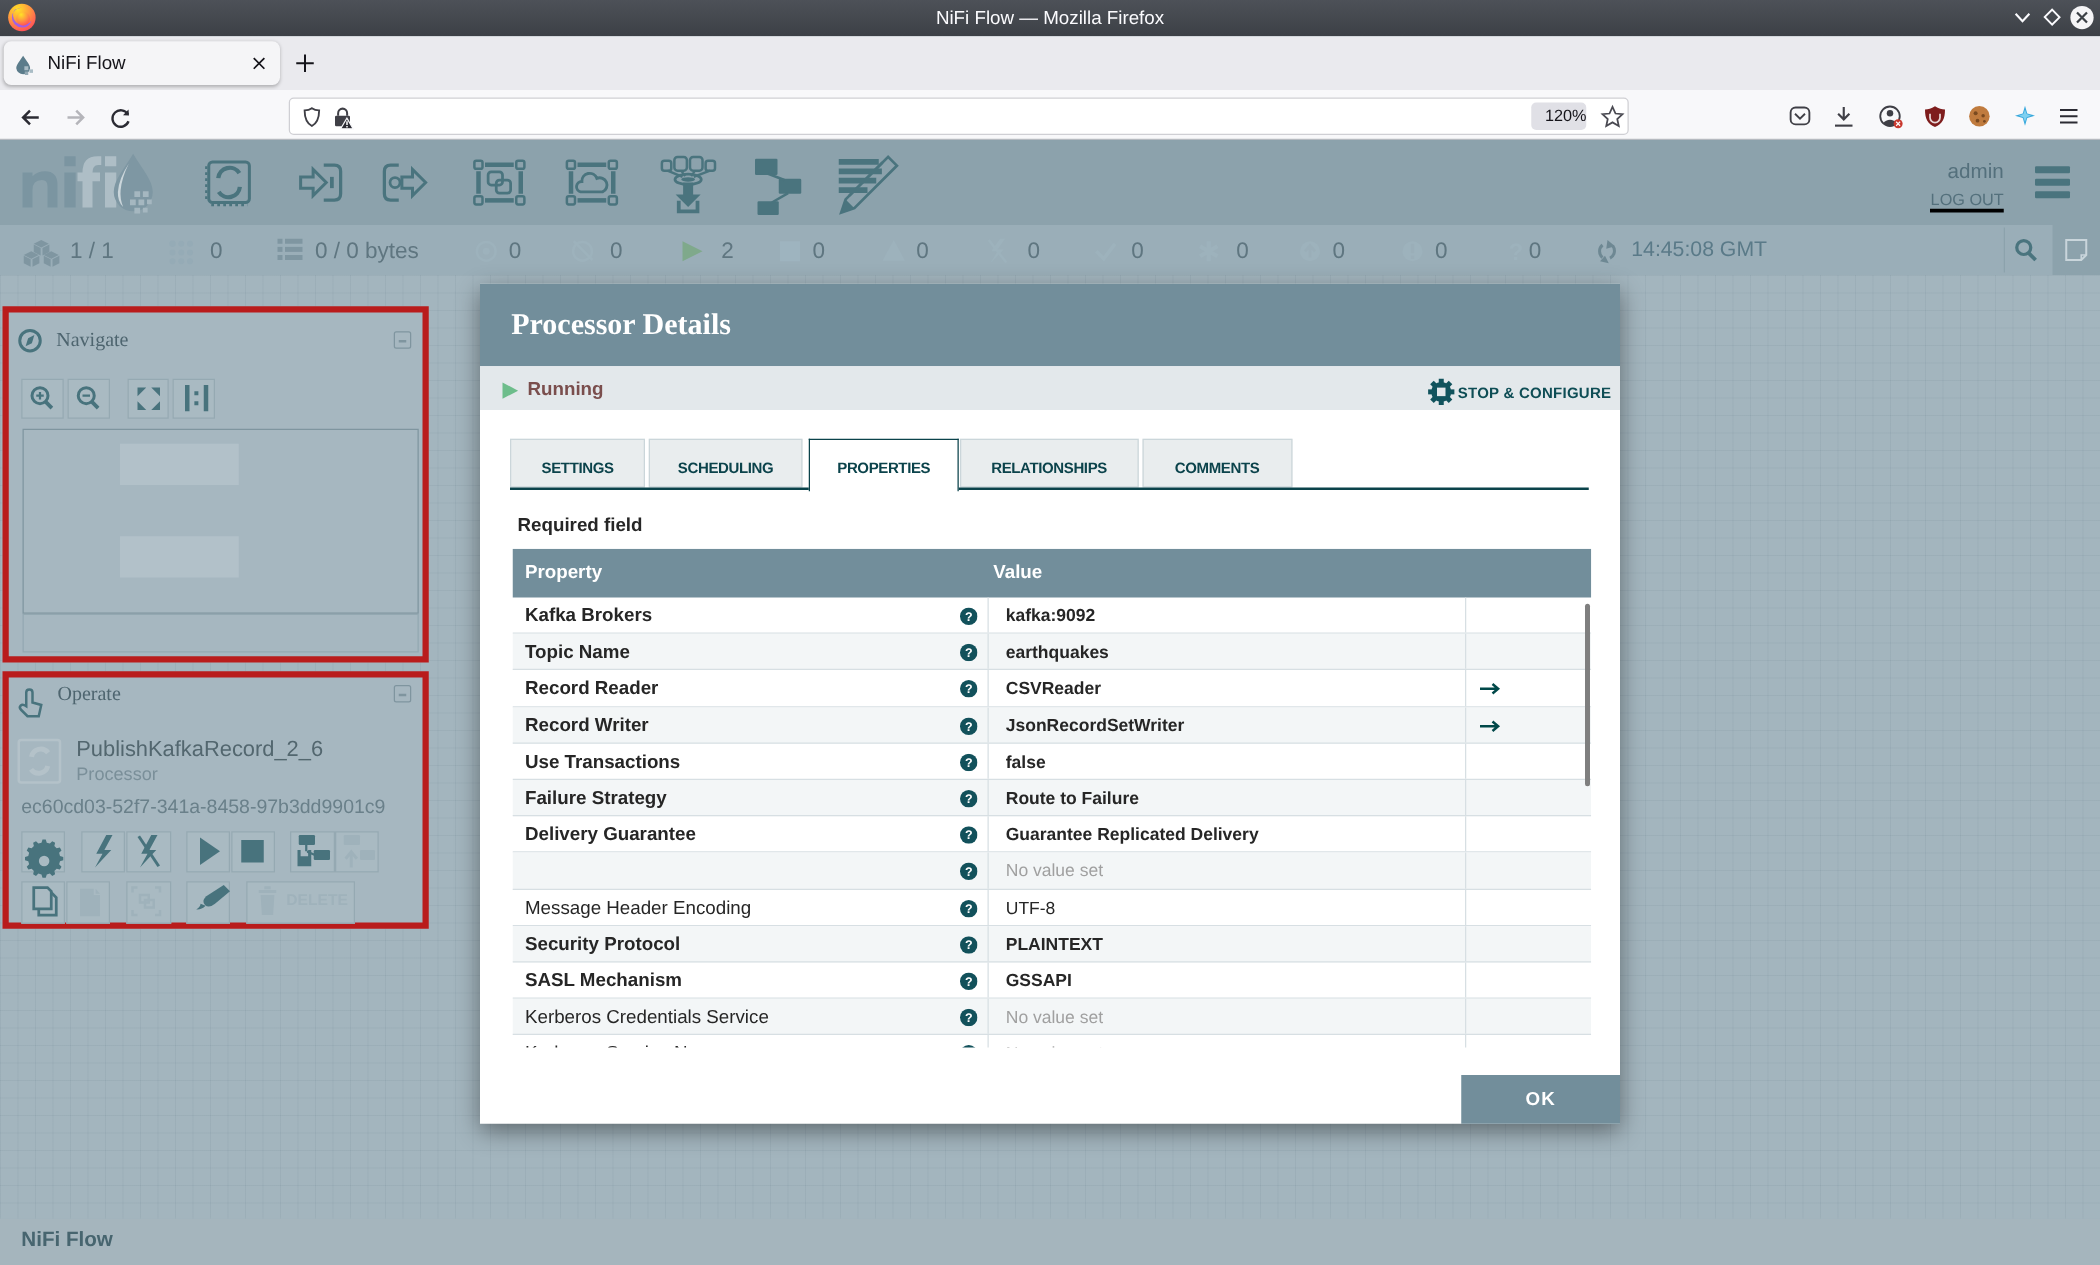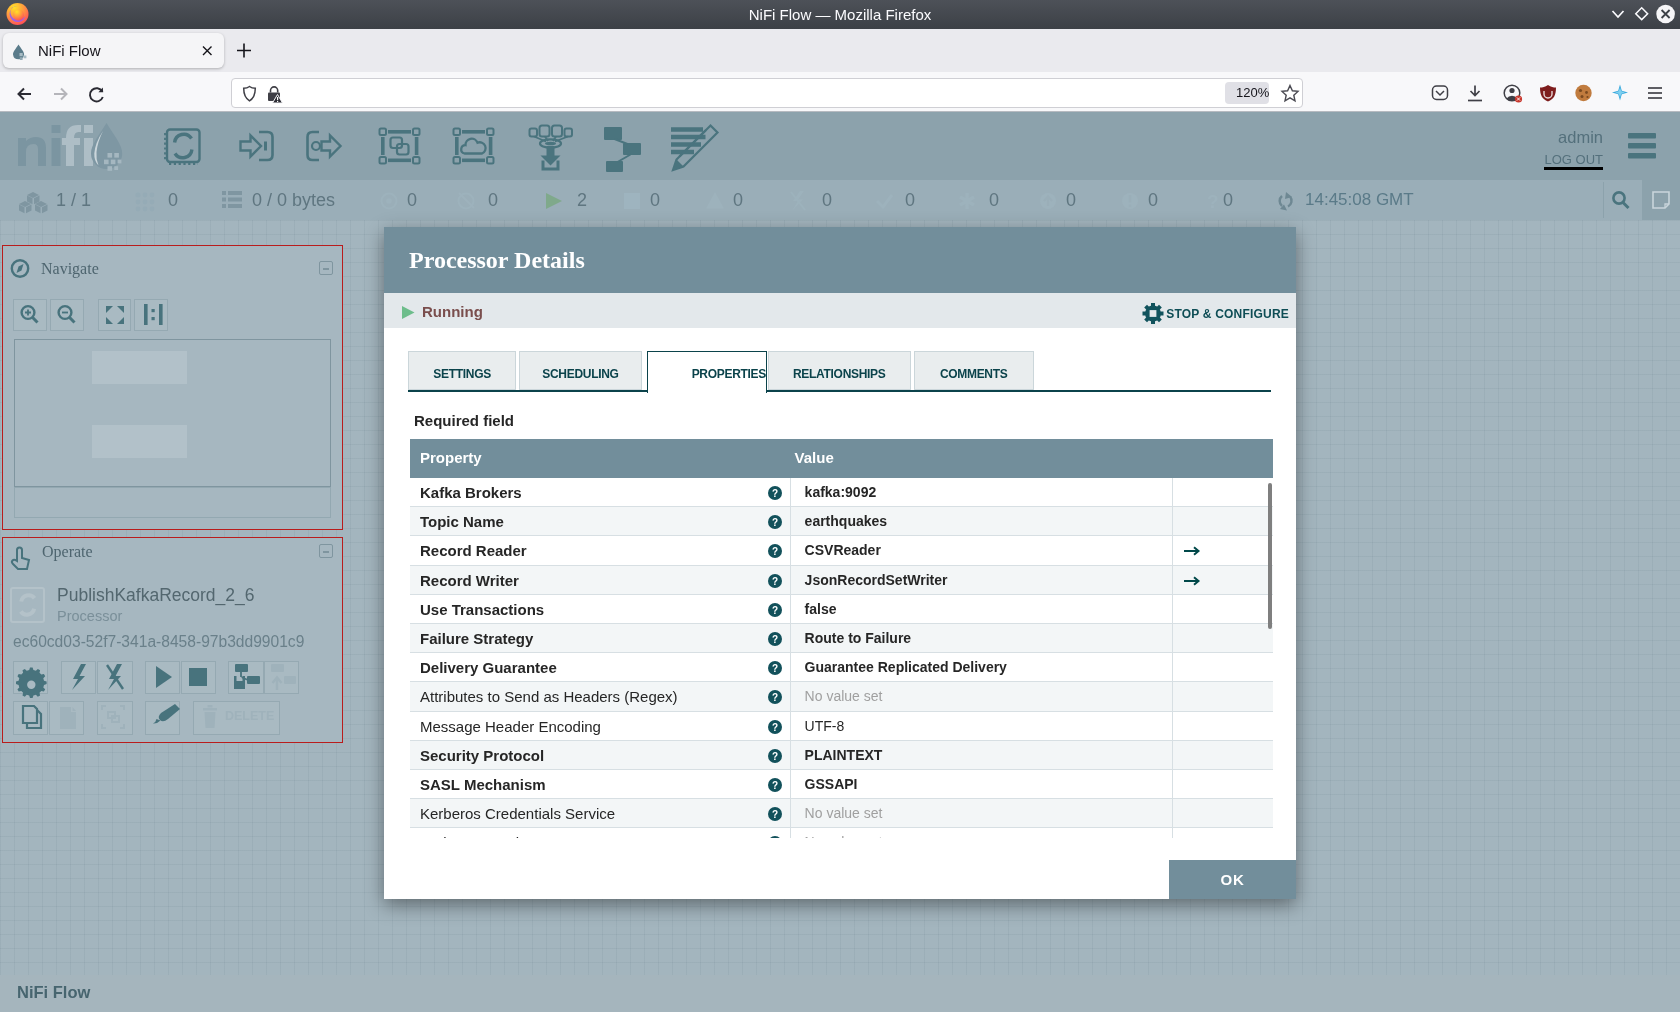--- a/index.html
+++ b/index.html
@@ -24,38 +24,38 @@
 #canvas { left:0; top:220px; width:1680px; height:755px;
   background-image:
    linear-gradient(rgba(70,95,110,0.08) 1px, transparent 1px),
    linear-gradient(90deg, rgba(70,95,110,0.08) 1px, transparent 1px);
   background-size:14px 14px;
   background-color:#A3B5BE;
 }
 #nififoot { left:0; top:975px; width:1680px; height:37px; background:#A5B5BD; }
 #nififoot span { position:absolute; left:17px; top:8px; font-size:16.5px; font-weight:bold; color:#47656F; }
 
-.panel { background:#A6B7C0; border:1px solid #b91c1c; }
+.panel { background:#A6B7C0; border:5px solid #b91c1c; }
 .ptitle { position:absolute; font-family:"Liberation Serif", serif; font-size:16px; color:#4E656F; }
 .collapse { position:absolute; width:14px; height:14px; border:1px solid #7F959F; border-radius:2px; }
 .collapse::after { content:""; position:absolute; left:3px; top:6px; width:6px; height:2px; background:#7F959F; }
 .navbtn { position:absolute; background:#A9BAC2; border:1px solid #95A9B2; }
 
 
 .st { position:absolute; top:190px; font-size:18px; color:#5F7680; }
 
 
 #modal { left:384px; top:227px; width:912px; height:672px; background:#ffffff; box-shadow:0 6px 18px rgba(0,0,0,0.42); }
 #mhead { left:0; top:0; width:912px; height:66px; background:#728E9B; }
 #mtitle { left:25px; top:20px; font-family:"Liberation Serif", serif; font-weight:bold; font-size:24px; color:#ffffff; }
 #mstatus { left:0; top:66px; width:912px; height:35px; background:#E3E8EB; }
 #mrun { left:38px; top:76px; font-size:15px; font-weight:bold; color:#7A4E4D; }
 #mstop { right:7px; top:80px; font-size:12px; font-weight:bold; color:#0E4D55; letter-spacing:0.2px; }
 .tab { position:absolute; top:124px; height:39px; background:#E9EDEE; border:1px solid #CBD6DA; color:#0B434B; font-size:12px; font-weight:bold; text-align:center; line-height:44px; letter-spacing:-0.3px; }
-#tabactive { position:absolute; top:123.5px; left:263px; width:120px; height:42px; background:#ffffff; border:1px solid #0B434B; border-bottom:none; color:#0B434B; font-size:12px; font-weight:bold; text-align:right; line-height:45px; letter-spacing:-0.3px; z-index:3; }
+#tabactive { position:absolute; top:123.5px; left:263px; width:120px; height:42px; background:#ffffff; border:1px solid #0B434B; border-bottom:none; color:#0B434B; font-size:12px; font-weight:bold; text-align:center; line-height:45px; letter-spacing:-0.3px; z-index:3; }
 #tabline { position:absolute; left:24px; top:163px; width:863px; height:2px; background:#0B434B; z-index:2; }
 #reqfield { position:absolute; left:30px; top:185px; font-size:15px; font-weight:bold; color:#262626; }
 #ptable { position:absolute; left:25.6px; top:212px; width:863px; height:398.5px; overflow:hidden; }
 #pthead { position:absolute; left:0; top:0; width:863px; height:39px; background:#728E9B; color:#fff; font-size:15px; font-weight:bold; }
 #ptrows { position:absolute; left:0; top:39px; width:863px; }
 .prow { position:relative; width:863px; height:29.2px; border-bottom:1px solid #D7DFE3; }
 .prow.alt { background:#F3F6F7; }
 .pname { position:absolute; left:10.4px; top:0; height:29.2px; line-height:29.2px; font-size:15px; color:#262626; }
 .pval { position:absolute; left:395px; top:0; height:29.2px; line-height:29.2px; font-size:14px; color:#262626; }
 .pval.unset { color:#a0a0a0; font-weight:normal; }
@@ -589,21 +589,20 @@
             <div class="pname req">Delivery Guarantee</div>
             <svg class="qmark" viewBox="0 0 14 14">
               <circle cx="7" cy="7" r="7" fill="#12515B"></circle>
               <text x="7" y="10.5" font-size="10" font-weight="bold" fill="#fff" text-anchor="middle" font-family="Liberation Sans">?</text>
             </svg>
             <div class="pval req">Guarantee Replicated Delivery</div>
           </div>
       <div class="prow alt">
             <div class="vline1"></div>
             <div class="vline2"></div>
-            <div class="pname">Attributes to Send as Headers (Regex)</div>
             <svg class="qmark" viewBox="0 0 14 14">
               <circle cx="7" cy="7" r="7" fill="#12515B"></circle>
               <text x="7" y="10.5" font-size="10" font-weight="bold" fill="#fff" text-anchor="middle" font-family="Liberation Sans">?</text>
             </svg>
             <div class="pval unset">No value set</div>
           </div>
       <div class="prow">
             <div class="vline1"></div>
             <div class="vline2"></div>
             <div class="pname">Message Header Encoding</div>

